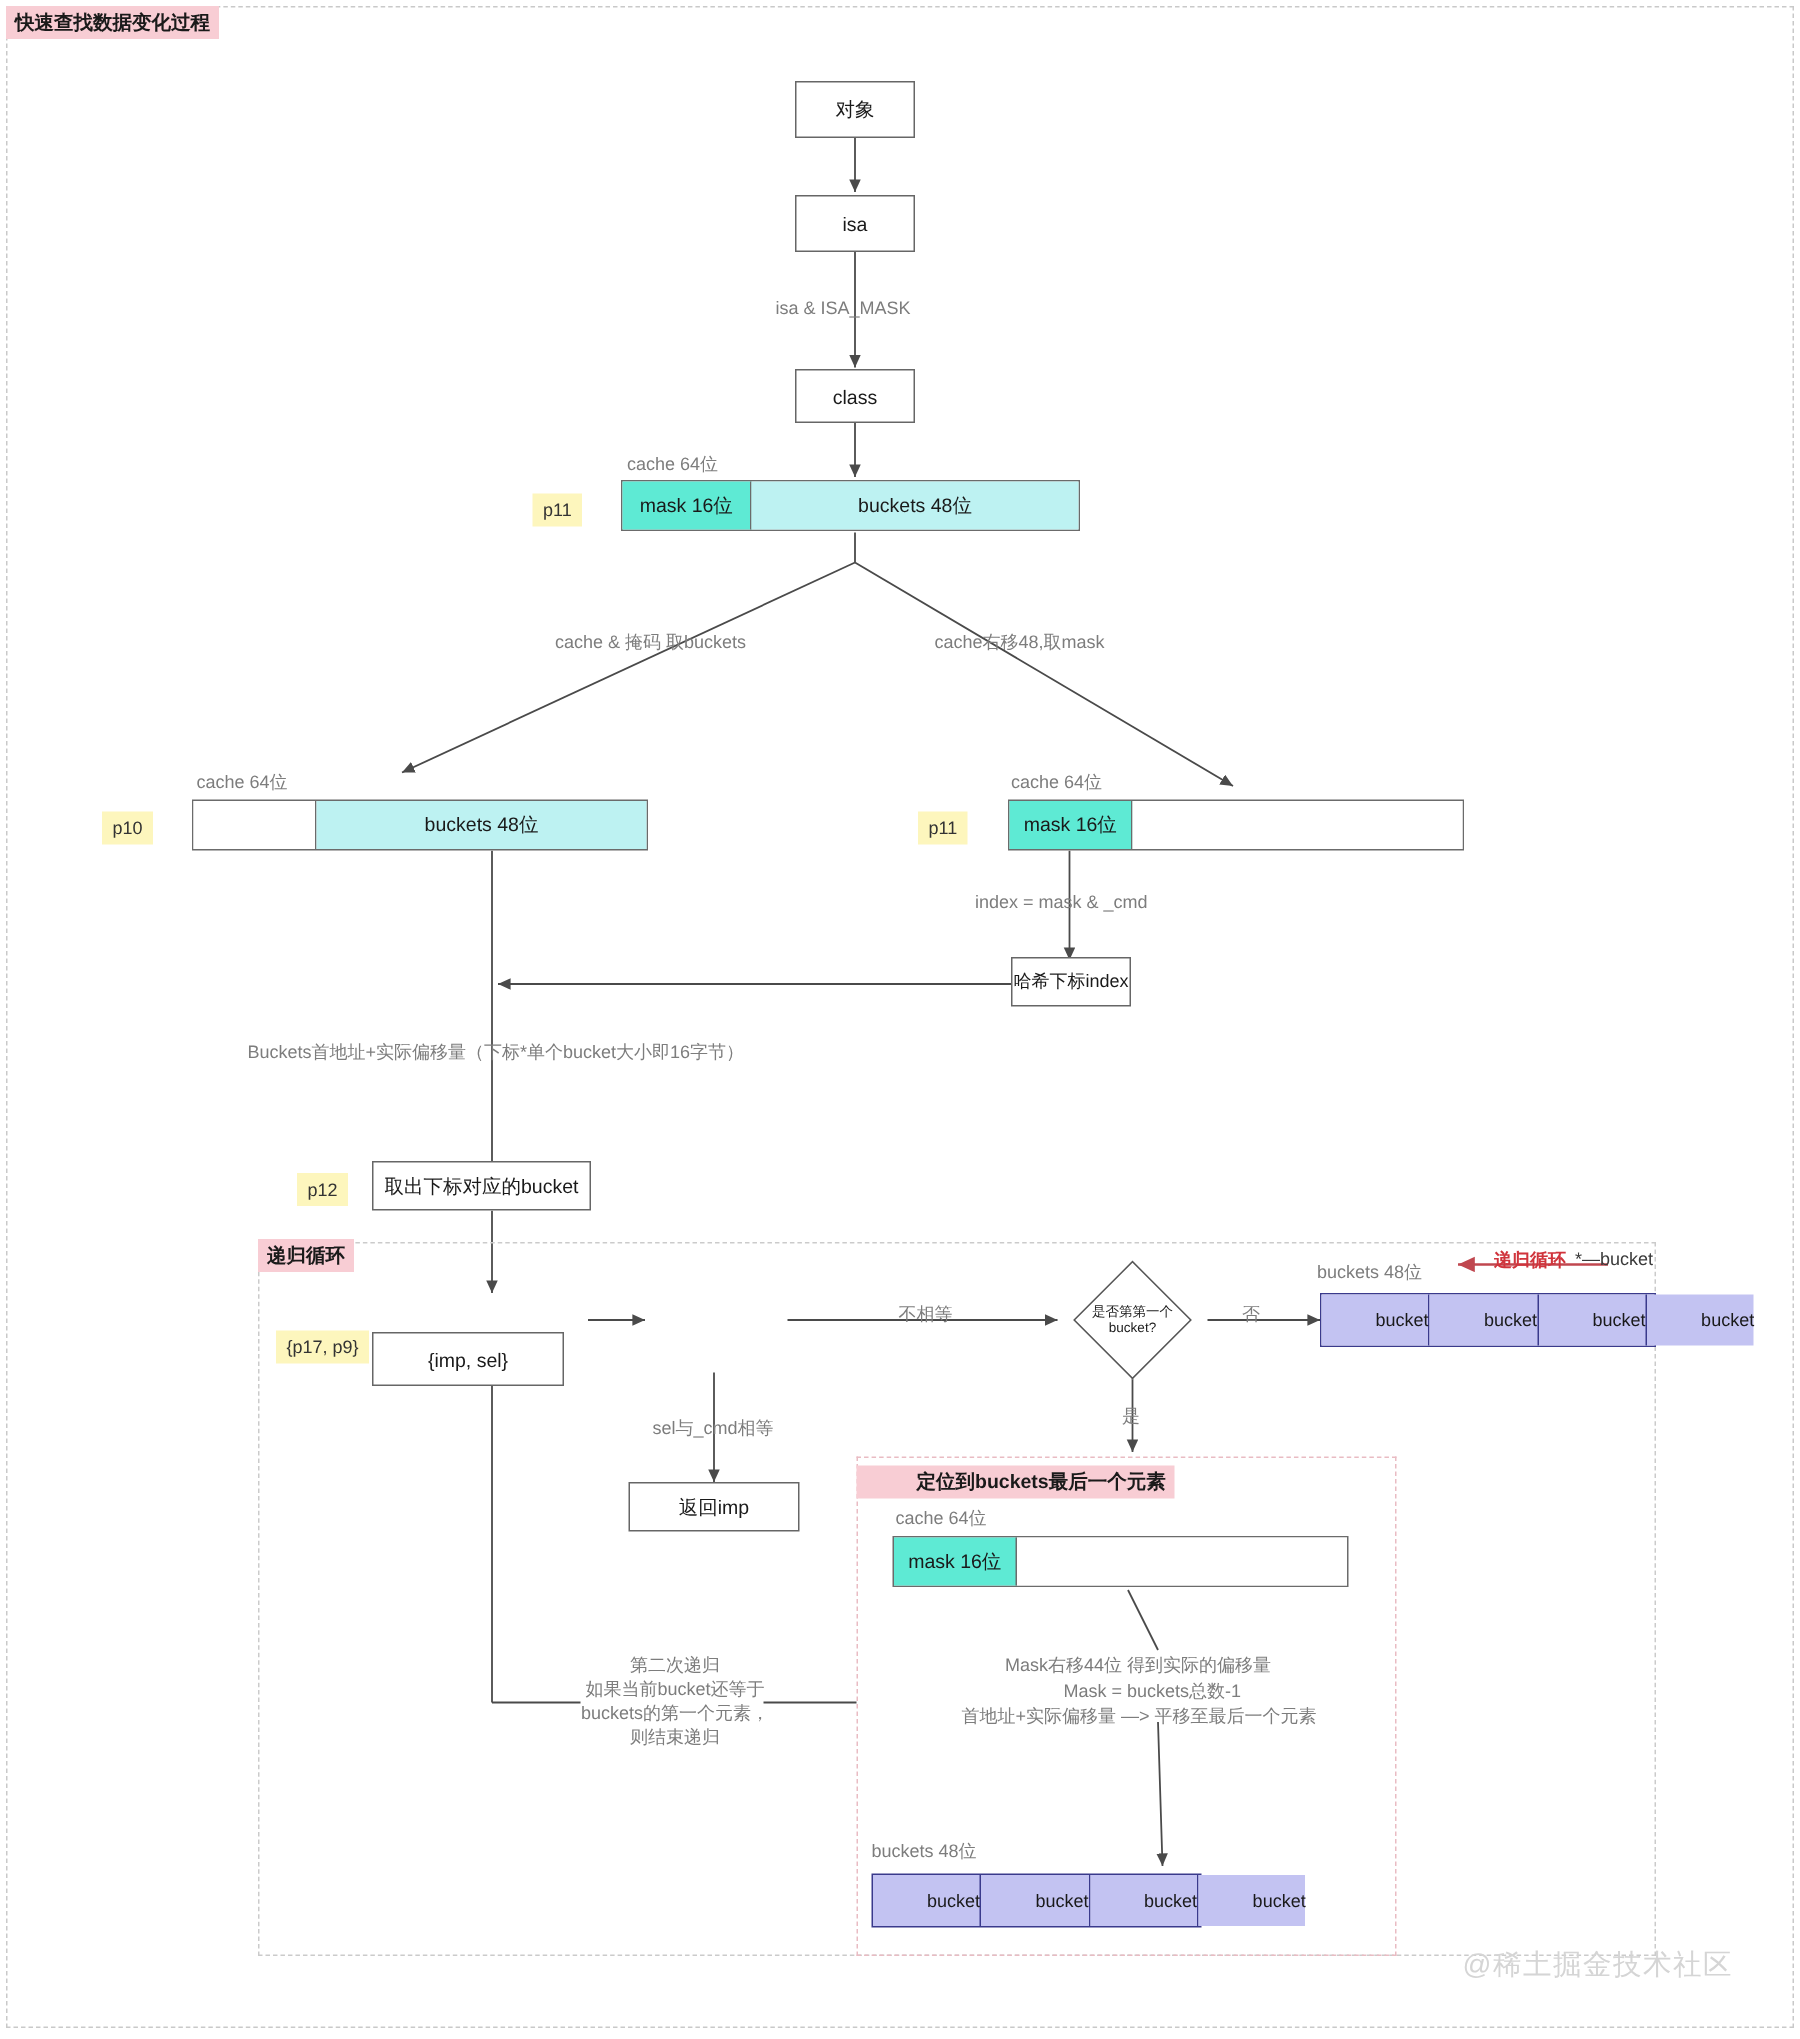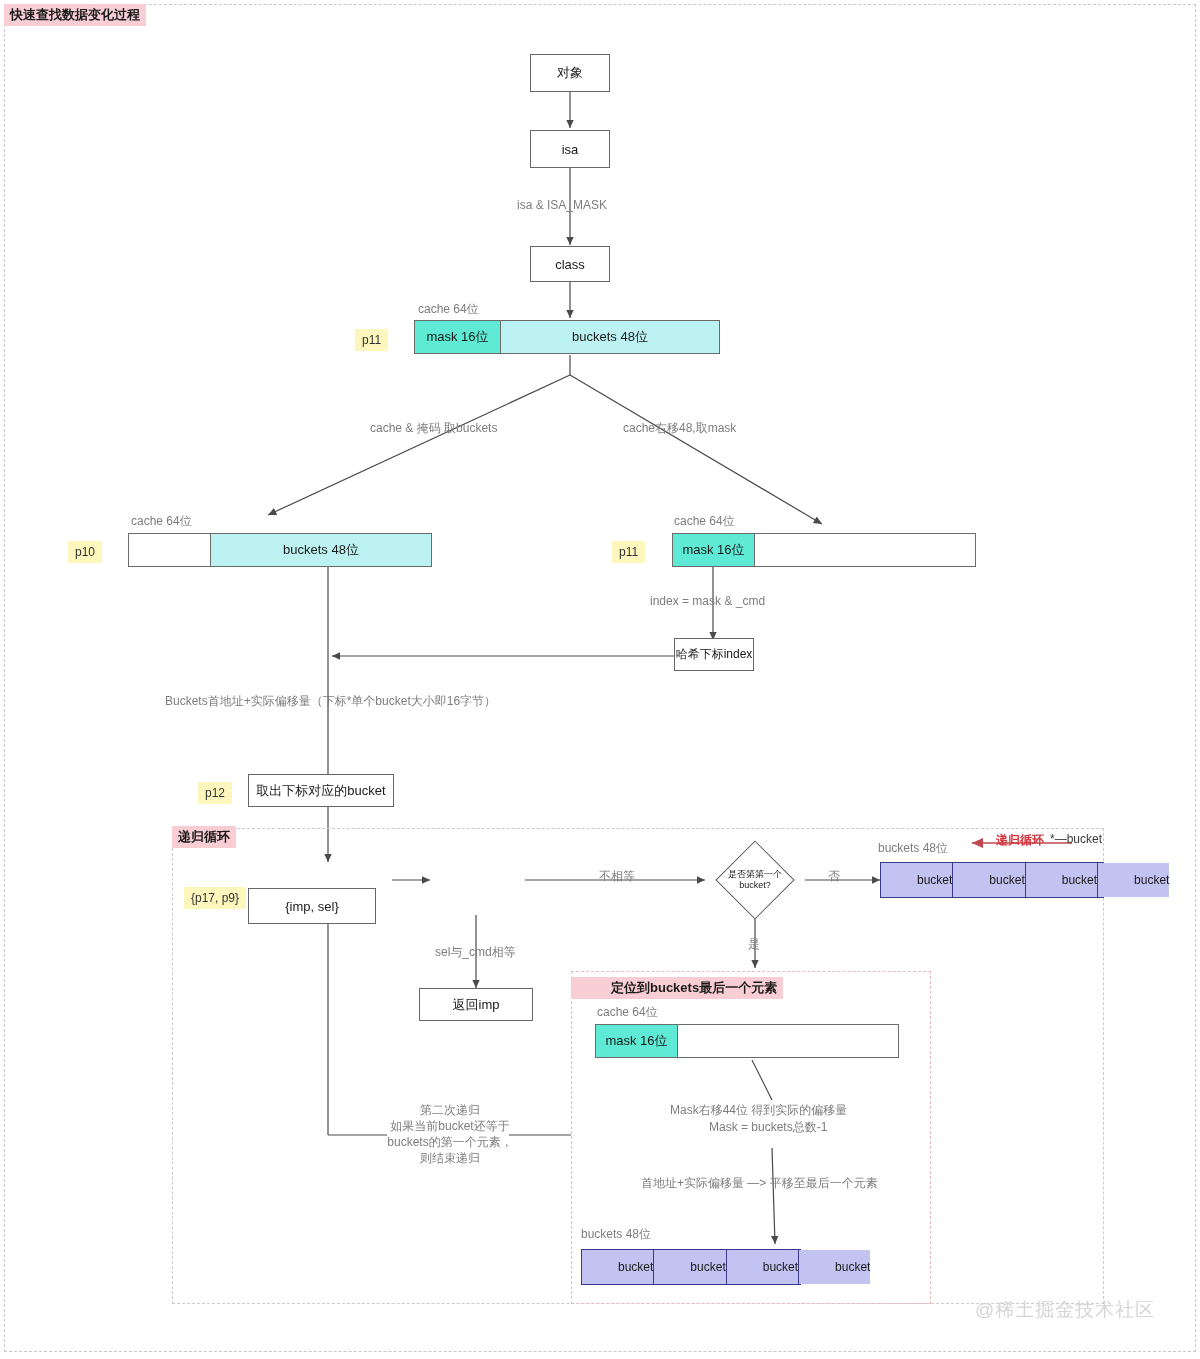--- a/index.html
+++ b/index.html
@@ -299,21 +299,21 @@
   <div class="abs chip-pink" style="left:571px; top:977px;padding-left:40px;">定位到buckets最后一个元素</div>
 
   <div class="abs cap" style="left:597px; top:1005px;">cache 64位</div>
   <div class="abs bar" style="left:595px; top:1024px; width:304px;">
     <div class="seg mask divider-right" style="width:82px;">mask 16位</div>
     <div class="seg empty" style="flex:1;"></div>
   </div>
 
   <div class="abs cap" style="left:670px; top:1103px;">Mask右移44位 得到实际的偏移量</div>
   <div class="abs cap" style="left:709px; top:1120px;">Mask = buckets总数-1</div>
-  <div class="abs cap" style="left:641px; top:1137px;margin-top:39px;">首地址+实际偏移量 —&gt; 平移至最后一个元素</div>
+  <div class="abs cap" style="left:641px; top:1137px;">首地址+实际偏移量 —&gt; 平移至最后一个元素</div>
 
   <div class="abs cap" style="left:581px; top:1227px;">buckets 48位</div>
   <div class="abs bucketsarr" id="buckets-bottom" style="left:581px; top:1249px; width:220px;">
       <div class="bucketcell" style="flex: 1 1 0%;">bucket</div>
       <div class="bucketcell" style="flex: 1 1 0%;">bucket</div>
       <div class="bucketcell" style="flex: 1 1 0%;">bucket</div>
       <div class="bucketcell" style="flex: 1 1 0%;">bucket</div>
     </div>
 
   <div class="abs watermark" style="left:975px; top:1297px;">@稀土掘金技术社区</div>

